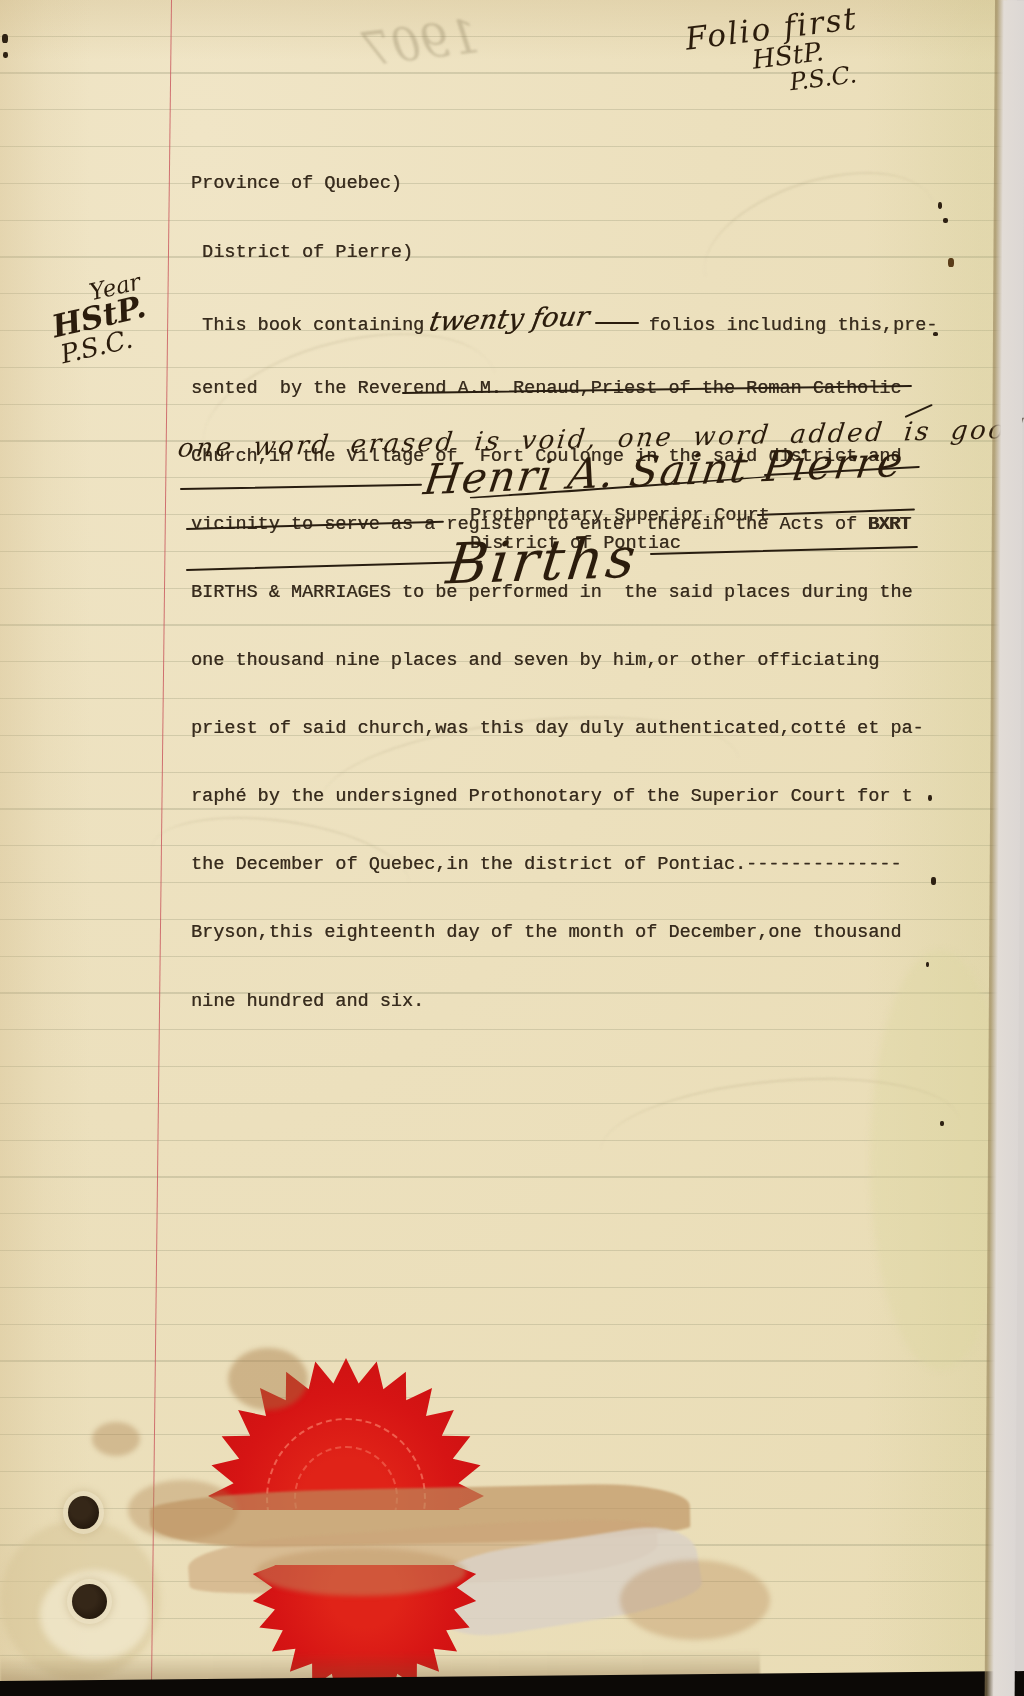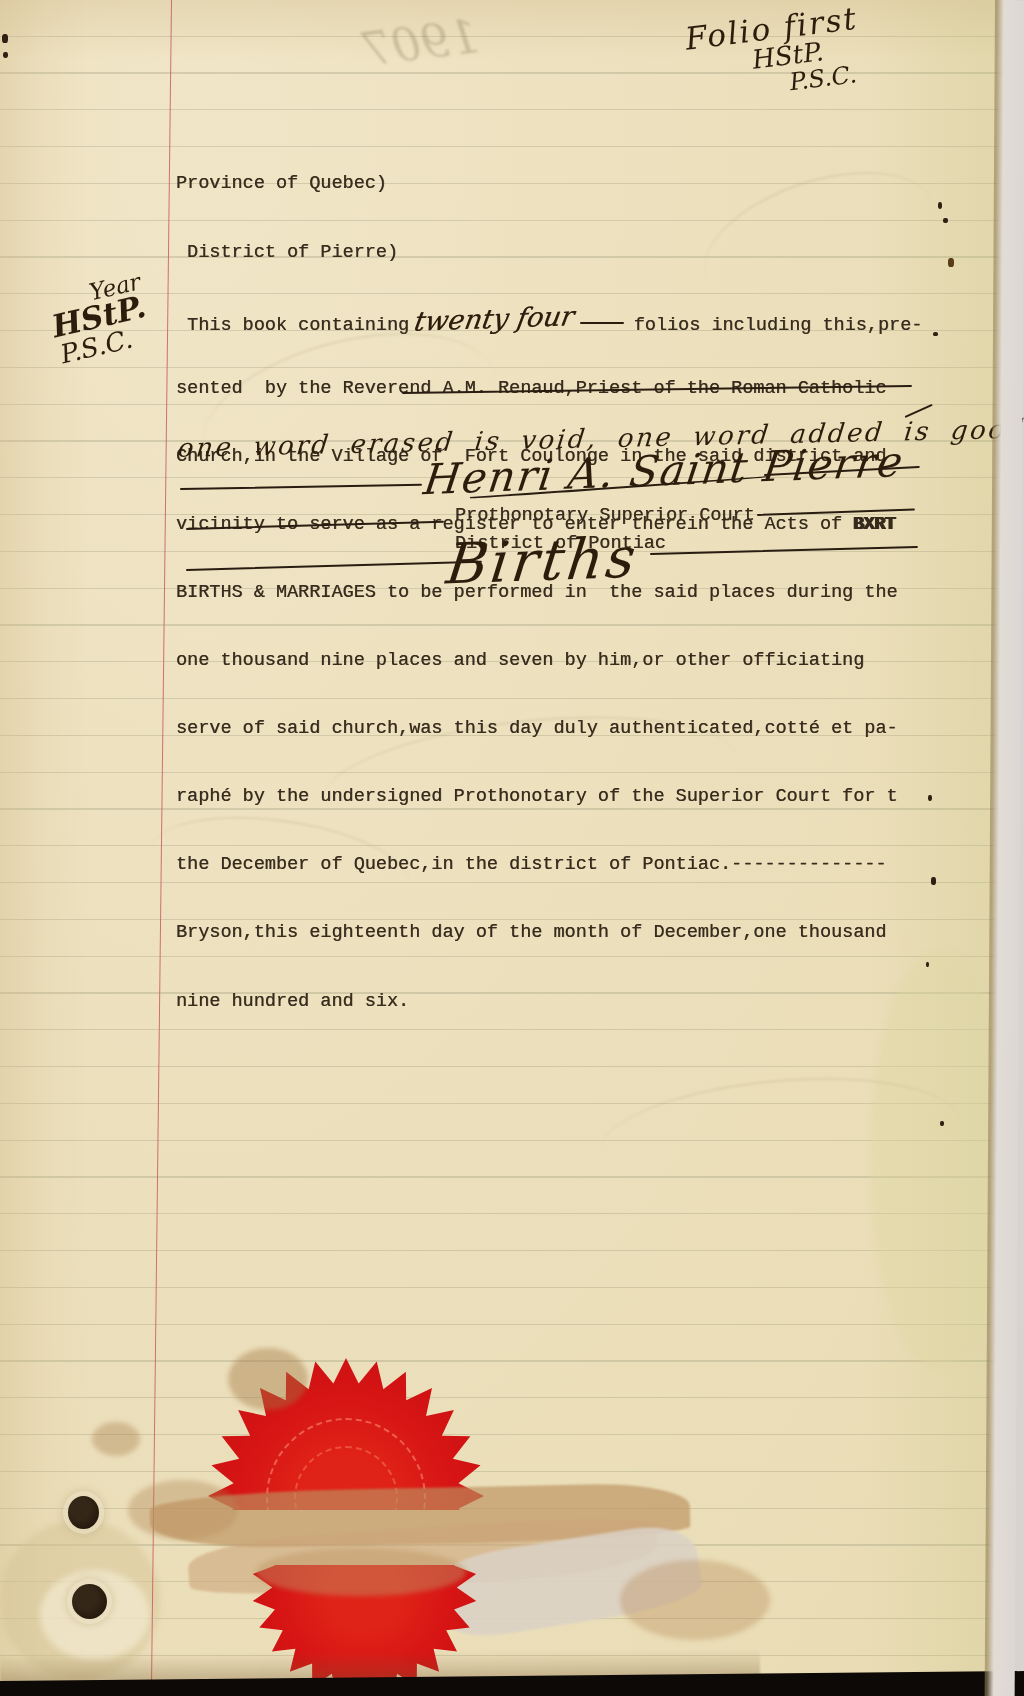--- a/index.html
+++ b/index.html
@@ -17,24 +17,24 @@
     clip-path:polygon(0 0,1007px 0,994px 1696px,0 1696px);}
   .age-spot{position:absolute;border-radius:50%;filter:blur(3px);}
 
   
   #margin-line{position:absolute;left:171px;top:0;width:1.4px;height:1700px;
     background:rgba(202,92,96,0.85);transform:rotate(0.68deg);transform-origin:top left;}
 
   
   .typed{font-family:"Liberation Mono","DejaVu Sans Mono",monospace;font-size:18.5px;
     line-height:22.7px;color:#372b1d;white-space:pre;
-    text-shadow:0.45px 0 0 rgba(55,43,29,0.55), 0 0 0.5px rgba(55,43,29,0.35);}
+    text-shadow:0.45px 0 0 rgba(55,43,29,0.55), 0 0 0.5px rgba(55,43,29,0.35);margin-left:15px;}
   #typed-block{position:absolute;left:176px;top:128px;width:760px;}
   .trow{height:22.7px;overflow:visible;}
-  .struck{font-weight:bold;letter-spacing:-0.5px;margin-left:11px;
+  .struck{font-weight:normal;letter-spacing:-0.5px;margin-left:11px;
     text-shadow:0.9px 0 0 #372b1d,-0.6px 0 0 #372b1d;}
 
   
   .hw{font-family:"DejaVu Serif","Liberation Serif",serif;font-style:italic;color:#2b1c0c;}
   .hw-insert{display:inline-block;font-size:27px;transform:skewX(-12deg) rotate(-2deg);
     margin:0 4px 0 6px;position:relative;top:-2px;}
   .insert-dash{display:inline-block;width:44px;height:2px;background:#2b1c0c;
     vertical-align:middle;margin:0 10px 4px 2px;border-radius:2px;}
 
   .rule{position:absolute;height:2px;background:#281d10;border-radius:3px;transform-origin:left center;}
@@ -120,21 +120,21 @@
 
   <div id="typed-block" class="typed">
     <div class="trow">Province of Quebec)</div>
     <div class="trow"> District of Pierre)</div>
     <div class="trow"><span> This book containing</span><span class="hw hw-insert">twenty four</span><span class="insert-dash"></span><span>folios including this,pre-</span></div>
     <div class="trow">sented  by the Reverend A.M. Renaud,Priest of the Roman Catholic</div>
     <div class="trow">Church,in the Village of  Fort Coulonge in the said district and</div>
     <div class="trow"><span>vicinity to serve as a register to enter therein the Acts of</span><span class="struck">BXRT</span></div>
     <div class="trow">BIRTHS &amp; MARRIAGES to be performed in  the said places during the</div>
     <div class="trow">one thousand nine places and seven by him,or other officiating</div>
-    <div class="trow">serve of said church,was this day duly authenticated,cotté et pa-</div>
+    <div class="trow">priest of said church,was this day duly authenticated,cotté et pa-</div>
     <div class="trow">raphé by the undersigned Prothonotary of the Superior Court for t</div>
     <div class="trow">the December of Quebec,in the district of Pontiac.--------------</div>
     <div class="trow">Bryson,this eighteenth day of the month of December,one thousand</div>
     <div class="trow">nine hundred and six.</div>
   </div>
 
   <div class="rule" style="left:402px;top:392px;width:510px;transform:rotate(-0.8deg);"></div>
   <div class="rule" style="left:905px;top:416px;width:30px;transform:rotate(-24deg);"></div>
   <div class="rule" style="left:180px;top:488px;width:242px;transform:rotate(-1deg);"></div>
   <div class="rule" style="left:764px;top:474px;width:156px;transform:rotate(-3deg);"></div>

